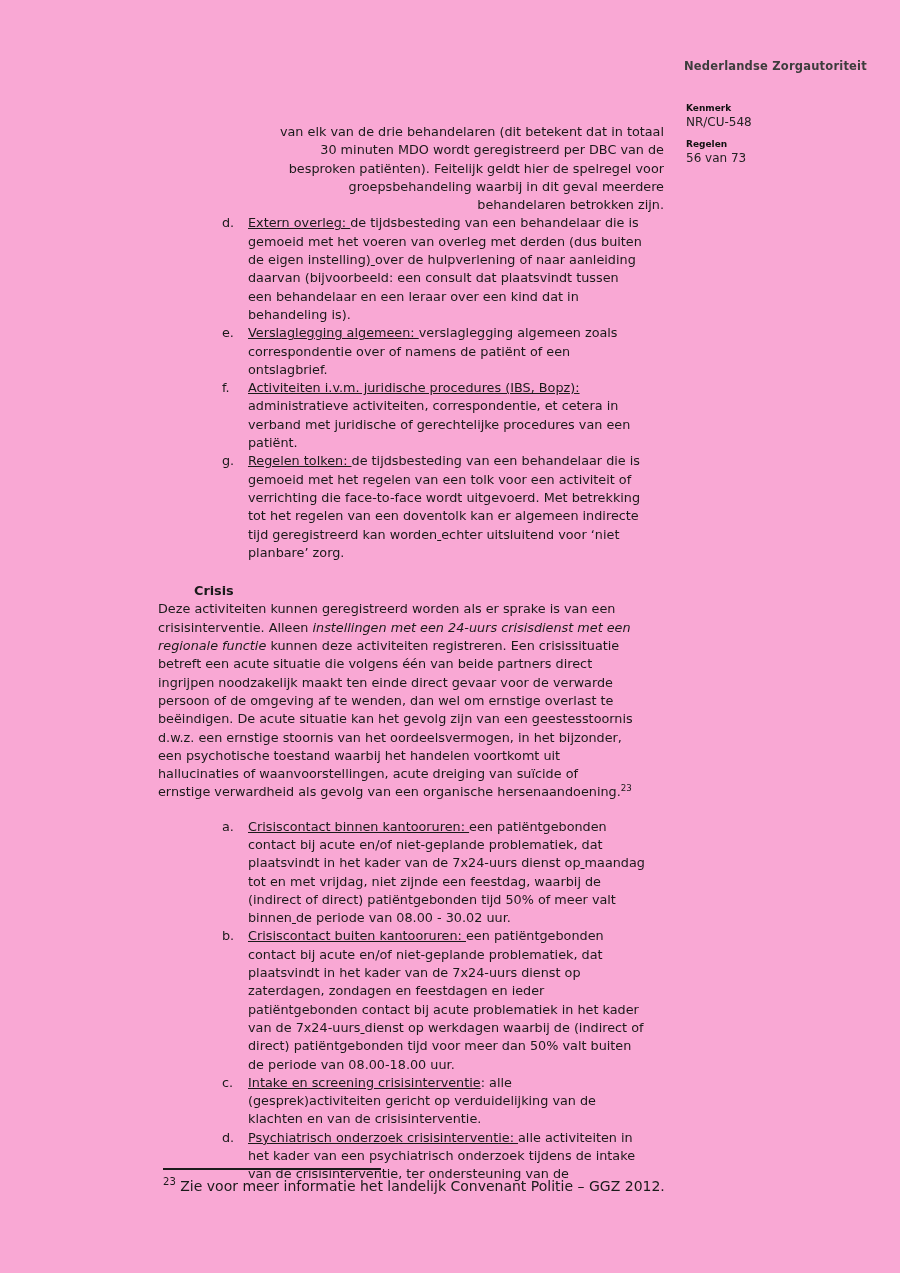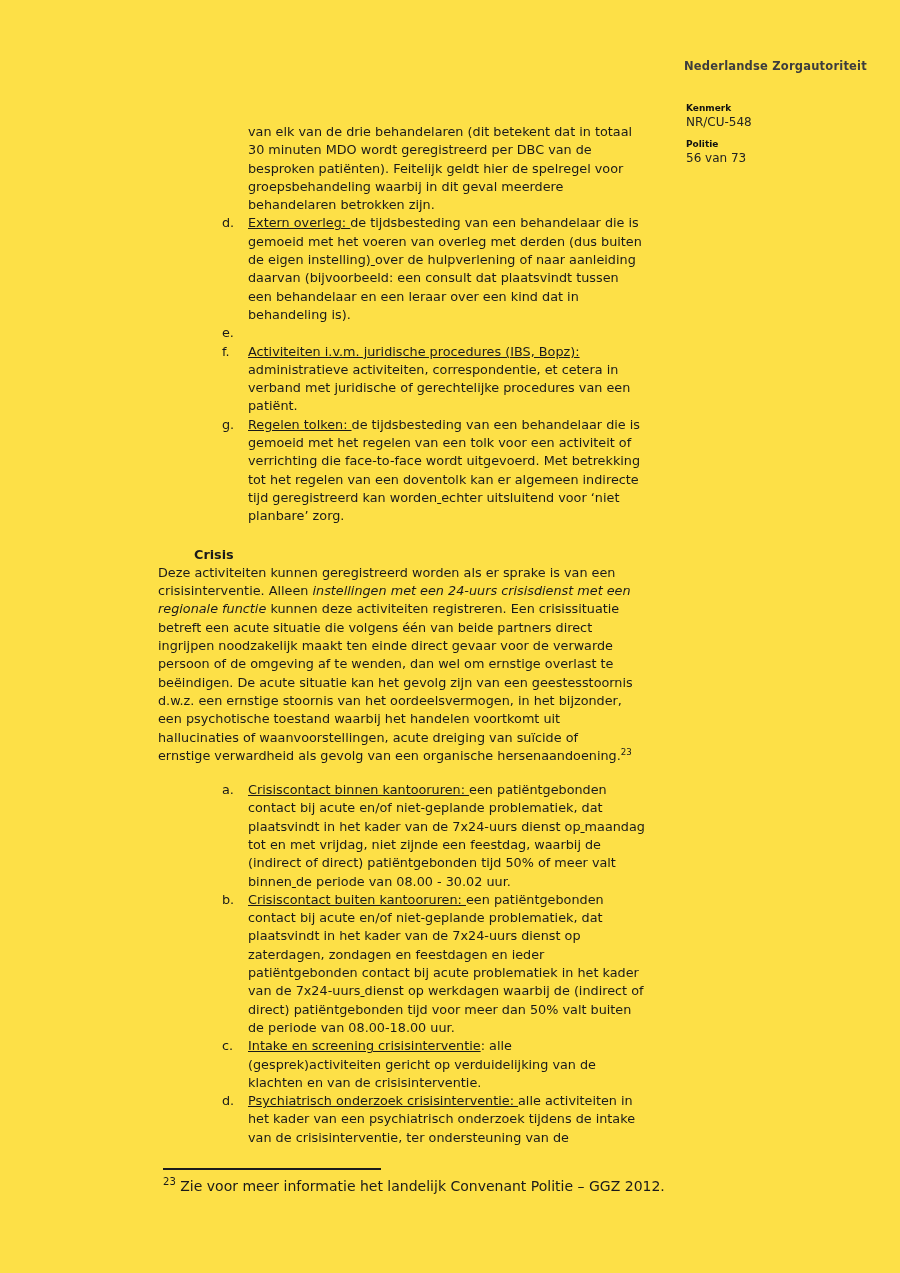--- a/index.html
+++ b/index.html
@@ -4,41 +4,41 @@
 <style>
   html, body { margin: 0; padding: 0; }
   body {
     width: 900px; height: 1273px;
     background: #ffffff;
     font-family: "DejaVu Sans", "Liberation Sans", sans-serif;
     color: #1a1a1a;
     position: relative;
     overflow: hidden;
   }
-  .page { position: absolute; inset: 0; background: #fde047; }
+  .page { position: absolute; inset: 0; background: #f9a8d4; }
 
   
   .logo {
     position: absolute; left: 684px; top: 59px;
     font-size: 11.5px; font-weight: 700; color: #3d3d3d;
     letter-spacing: 0.2px;
   }
   .meta { position: absolute; left: 686px; top: 103px; }
   .meta-item { margin-bottom: 10px; }
   .meta-label { font-size: 9px; font-weight: 700; color: #111; display: block; margin-bottom: 2px; }
   .meta-value { font-size: 12px; color: #222; display: block; }
 
   
   .main {
     position: absolute; left: 158px; top: 123px;
     width: 532px;
     font-size: 12.8px; line-height: 18.3px;
   }
   .para { white-space: pre-line; }
-  .intro { margin-left: 90px; width: 436px; }
+  .intro { margin-left: 70px; width: 436px; text-align: right; }
 
   .list { }
   .li { display: flex; }
   .li .letter { flex: 0 0 26px; width: 26px; margin-left: 64px; }
   .li .li-text { white-space: pre-line; width: 436px; }
 
   .section-heading { font-weight: 700; margin-top: 20px; margin-left: 36px; }
   .crisis-para { width: 532px; }
   .list-2 { margin-top: 16px; }
 
@@ -59,21 +59,21 @@
 <div class="page">
 
   <div class="logo">Nederlandse Zorgautoriteit</div>
 
   <div class="meta">
     <div class="meta-item">
       <span class="meta-label">Kenmerk</span>
       <span class="meta-value">NR/CU-548</span>
     </div>
     <div class="meta-item">
-      <span class="meta-label">Politie</span>
+      <span class="meta-label">Regelen</span>
       <span class="meta-value">56 van 73</span>
     </div>
   </div>
 
   <div class="main">
 
     <div class="para intro"><span>van elk van de drie behandelaren (dit betekent dat in totaal
 30 minuten MDO wordt geregistreerd per DBC van de
 besproken patiënten). Feitelijk geldt hier de spelregel voor
 groepsbehandeling waarbij in dit geval meerdere
@@ -84,20 +84,23 @@
         <span class="letter">d.</span>
         <div class="li-text"><span class="u">Extern overleg: </span><span>de tijdsbesteding van een behandelaar die is
 gemoeid met het voeren van overleg met derden (dus buiten
 de eigen instelling)</span><span class="u"> </span><span>over de hulpverlening of naar aanleiding
 daarvan (bijvoorbeeld: een consult dat plaatsvindt tussen
 een behandelaar en een leraar over een kind dat in
 behandeling is).</span></div>
       </div>
       <div class="li">
         <span class="letter">e.</span>
+        <div class="li-text"><span class="u">Verslaglegging algemeen: </span><span>verslaglegging algemeen zoals
+correspondentie over of namens de patiënt of een
+ontslagbrief.</span></div>
       </div>
       <div class="li">
         <span class="letter">f.</span>
         <div class="li-text"><span class="u">Activiteiten i.v.m. juridische procedures (IBS, Bopz):</span><span>
 administratieve activiteiten, correspondentie, et cetera in
 verband met juridische of gerechtelijke procedures van een
 patiënt.</span></div>
       </div>
       <div class="li">
         <span class="letter">g.</span>

